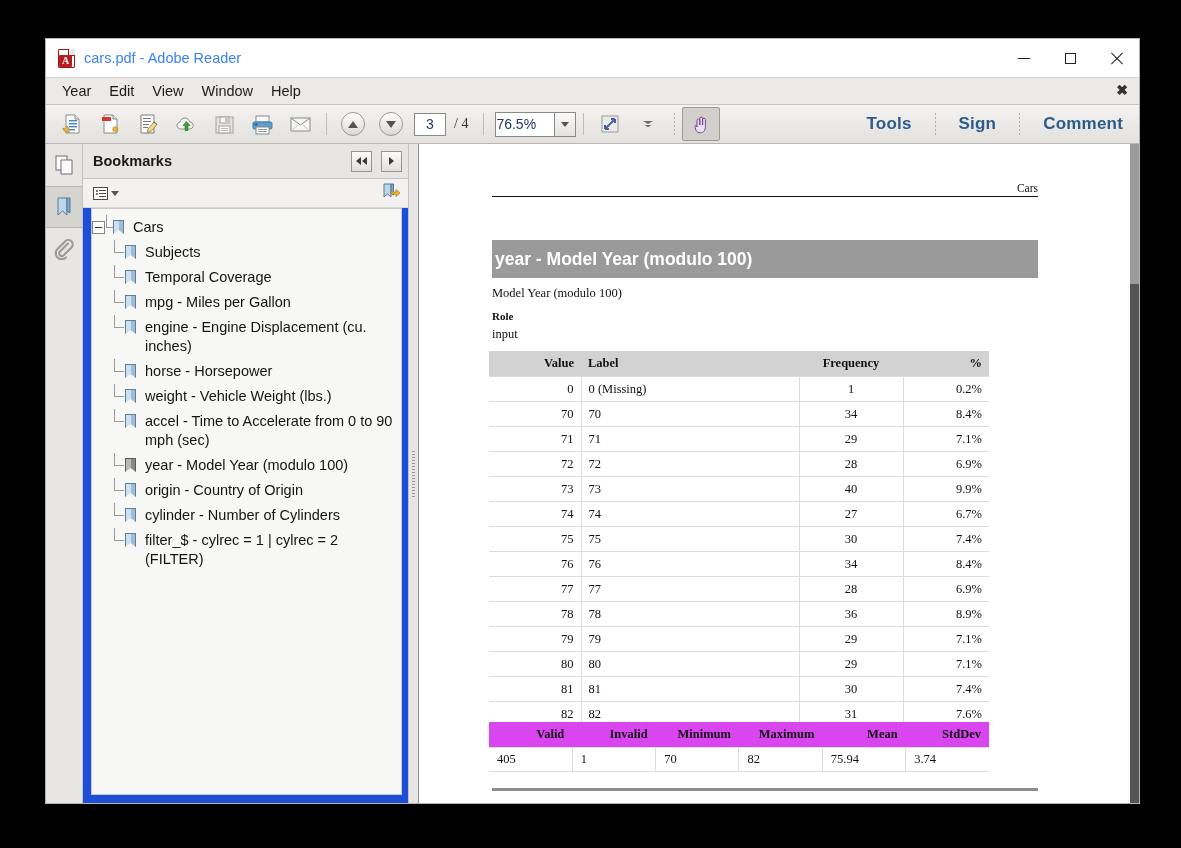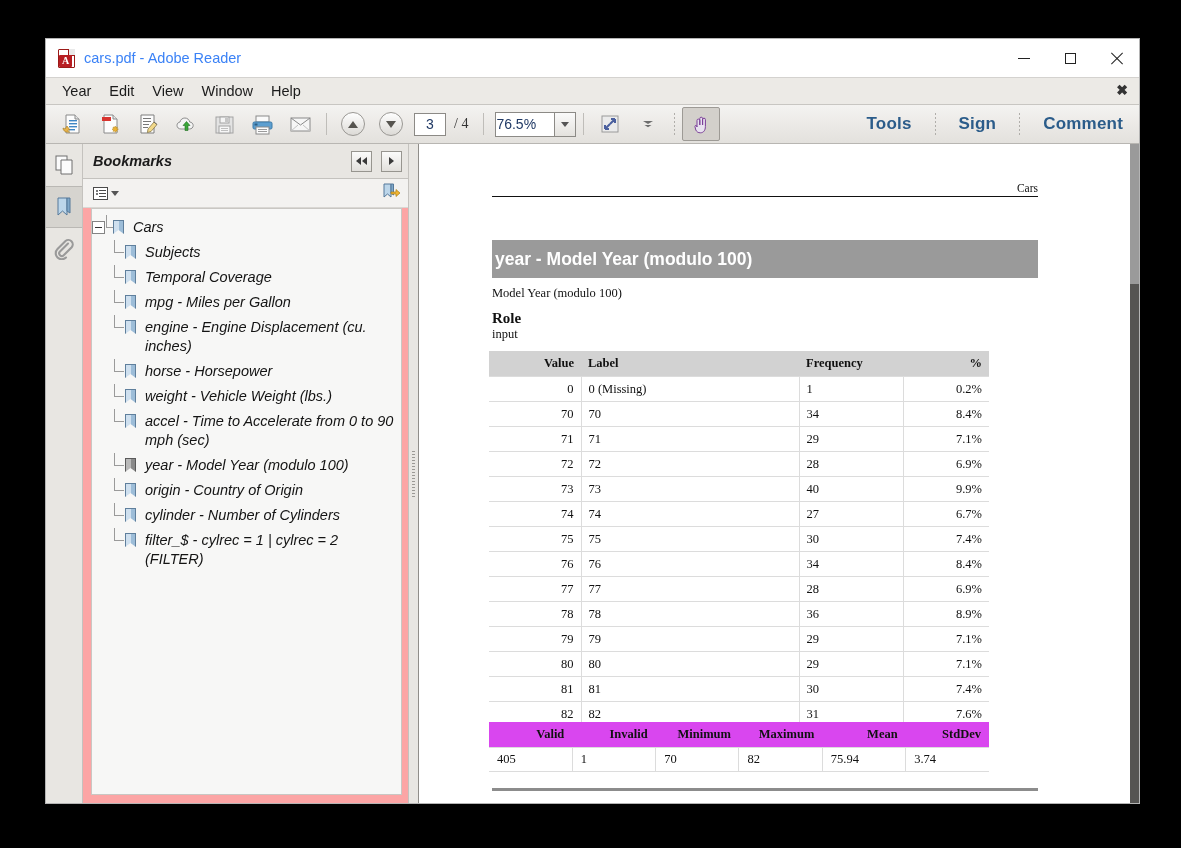--- a/index.html
+++ b/index.html
@@ -62,21 +62,21 @@
 
   
   .app-body{flex:1;display:flex;min-height:0;background:#fff;}
 
   
   .rail{width:36px;background:#e8e6e2;border-right:1px solid #c4c2be;display:flex;flex-direction:column;align-items:center;flex:none;}
   .rail-btn{width:36px;height:42px;display:flex;align-items:center;justify-content:center;cursor:default;box-sizing:border-box;}
   .rail-btn.sel{background:#d6d4cf;border-top:1px solid #bab8b4;border-bottom:1px solid #bab8b4;}
 
   
-  .navpane{width:325px;display:flex;flex-direction:column;flex:none;background:#fca5a5;border-right:1px solid #c4c2be;font-style:italic;}
+  .navpane{width:325px;display:flex;flex-direction:column;flex:none;background:#1d4ed8;border-right:1px solid #c4c2be;}
   .nav-head{height:34px;background:#e8e6e2;border-bottom:1px solid #c4c2be;display:flex;align-items:center;padding:0 6px 0 10px;flex:none;}
   .nav-title{font-size:14.5px;font-weight:bold;color:#1b1b1b;}
   .nav-head-btns{margin-left:auto;display:flex;gap:9px;}
   .sq-btn{width:19px;height:19px;border:1px solid #97958f;background:linear-gradient(to bottom,#fbfbfa,#e2e0dc);
     display:flex;align-items:center;justify-content:center;cursor:default;}
   .dbl-left{display:flex;gap:1px;}
   .tri-l{width:0;height:0;border-top:4px solid transparent;border-bottom:4px solid transparent;border-right:5px solid #3a3a3a;}
   .tri-r{width:0;height:0;border-top:4px solid transparent;border-bottom:4px solid transparent;border-left:5px solid #3a3a3a;}
 
   .nav-toolbar{height:28px;background:#f3f2f0;border-bottom:1px solid #d9d7d3;display:flex;align-items:center;padding:0 8px;flex:none;}
@@ -114,33 +114,33 @@
 
   .doc-header{position:absolute;left:73px;right:92px;top:38px;}
   .doc-header .hdr-text{text-align:right;font-family:"Liberation Serif",serif;font-size:11.5px;color:#111;padding-bottom:2px;}
   .doc-header .rule{height:1px;background:#111;}
 
   .sect-title{position:absolute;left:73px;right:92px;top:96px;height:38px;background:#9a9a9a;
     display:flex;align-items:center;}
   .sect-title span{color:#fff;font-size:17.5px;font-weight:bold;padding-left:3px;}
 
   .desc{position:absolute;left:73px;top:142px;font-family:"Liberation Serif",serif;font-size:12.5px;color:#111;}
-  .role-lbl{position:absolute;left:73px;top:166px;font-family:"Liberation Serif",serif;font-size:15px;font-weight:bold;color:#111;}
+  .role-lbl{position:absolute;left:73px;top:166px;font-family:"Liberation Serif",serif;font-size:11px;font-weight:bold;color:#111;}
   .role-val{position:absolute;left:73px;top:183px;font-family:"Liberation Serif",serif;font-size:12.5px;color:#111;}
 
   table.freq,table.summary{position:absolute;border-collapse:collapse;font-family:"Liberation Serif",serif;
     font-size:12.5px;color:#111;table-layout:fixed;}
   table.freq{left:70px;top:207px;width:500px;}
   table.freq th{background:#d2d2d2;font-weight:bold;padding:5px 7px;border:none;font-size:12.5px;}
   table.freq td{padding:4px 7px;border:1px solid #dcdcdc;height:16px;}
   table.freq tr td:first-child{border-left:none;}
   table.freq tr td:last-child{border-right:none;}
   .c-val{width:78px;text-align:right;}
   .c-lab{text-align:left;}
-  .c-frq{width:90px;text-align:left;}
+  .c-frq{width:90px;text-align:center;}
   .c-pct{width:72px;text-align:right;}
 
   table.summary{left:70px;top:578px;width:500px;}
   table.summary th{background:#d946ef;font-weight:bold;padding:5px 8px;text-align:right;border:none;}
   table.summary td{padding:4px 8px;border:1px solid #dcdcdc;}
   table.summary tr td:first-child{border-left:none;}
   table.summary tr td:last-child{border-right:none;}
 
   .doc-footer{position:absolute;left:73px;right:92px;bottom:12px;height:3px;background:#8c8c8c;}
 

